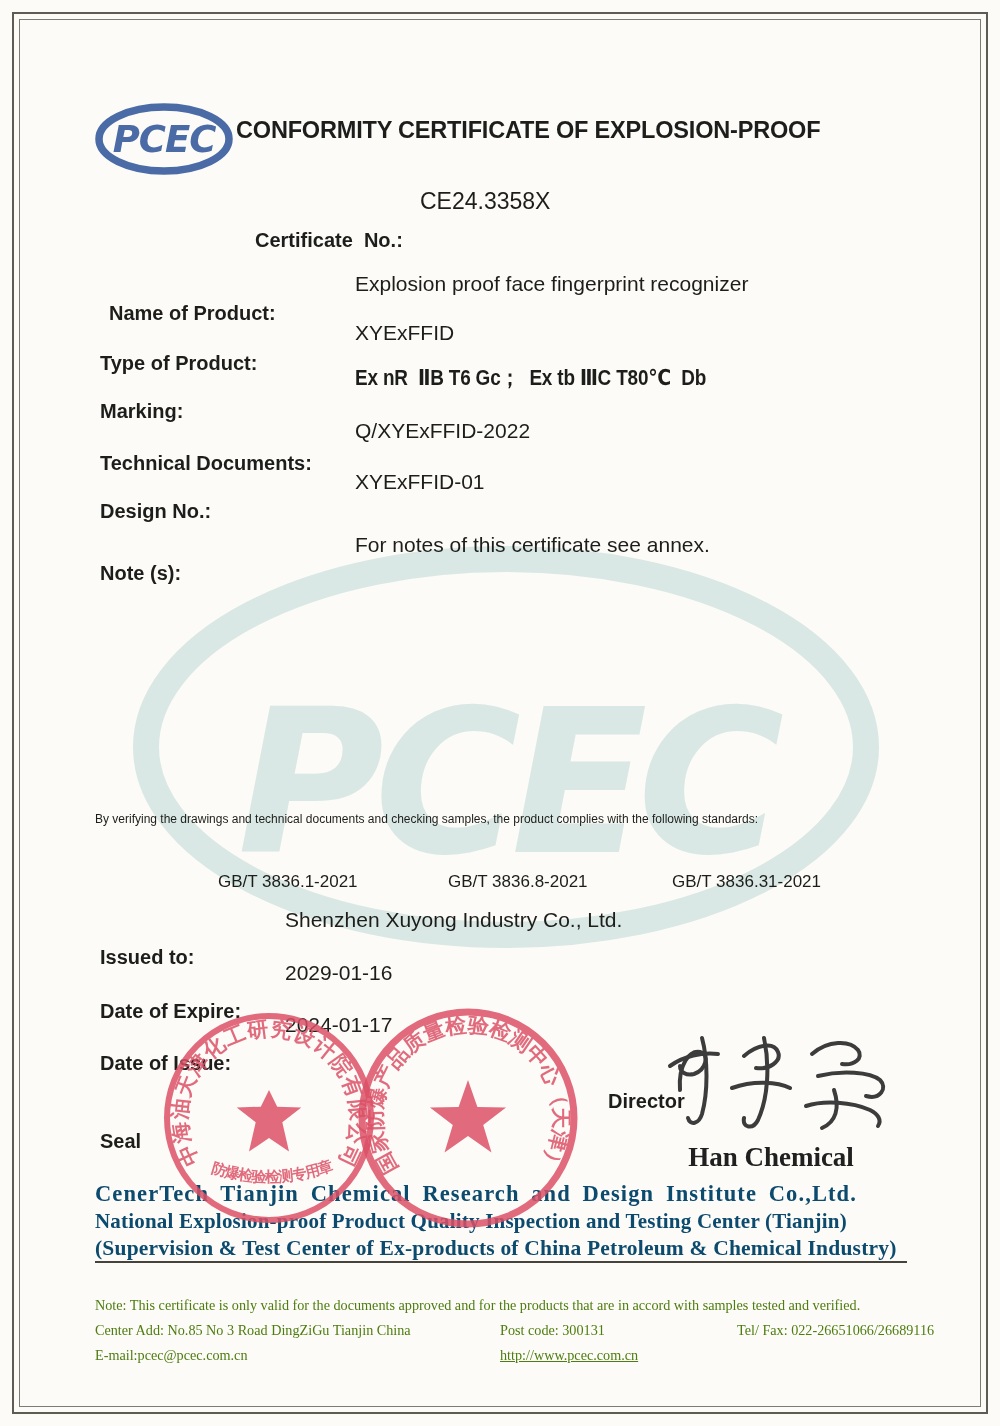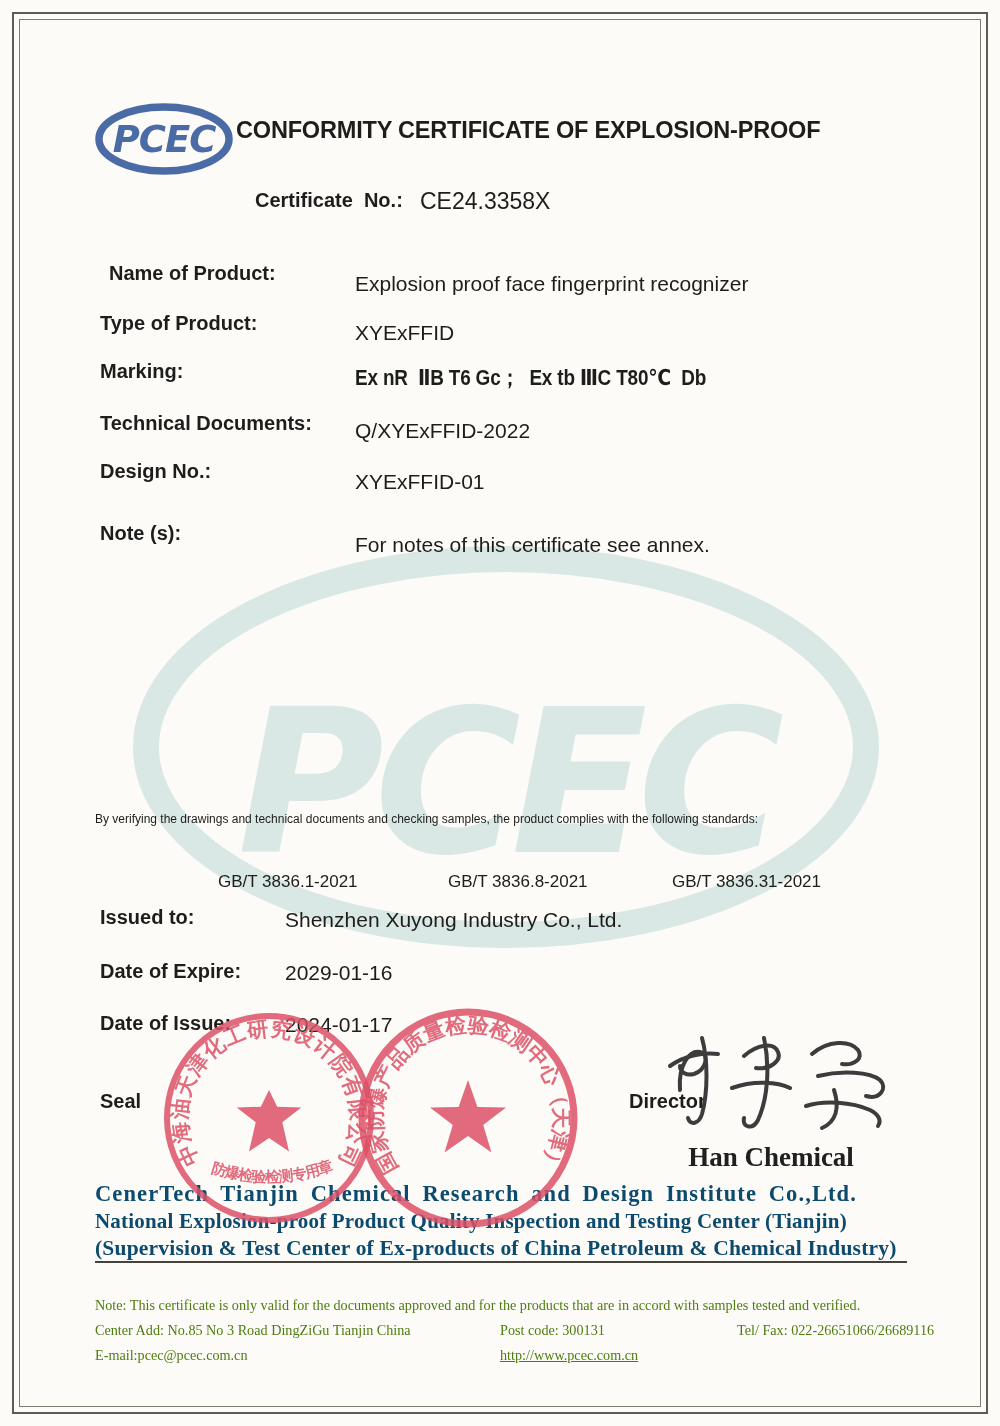--- a/index.html
+++ b/index.html
@@ -5,21 +5,21 @@
   html,body{margin:0;padding:0;}
   body{
     width:1000px;height:1426px;position:relative;overflow:hidden;
     background:#fcfbf7;color:#1d1d1b;
     font-family:"Liberation Sans","DejaVu Sans",sans-serif;
   }
   .frame-outer{position:absolute;inset:12px;border:2px solid #5e5c52;pointer-events:none;}
   .frame-inner{position:absolute;inset:19px;border:1px solid #7e7c71;pointer-events:none;}
   .abs{position:absolute;}
   .z1{z-index:1;}
-  .lbl{font-weight:bold;font-size:20px;white-space:pre;}
+  .lbl{font-weight:bold;font-size:20px;white-space:pre;margin-top:40px;}
   .val{font-size:21px;white-space:pre;}
   #watermark{position:absolute;left:0;top:0;z-index:0;pointer-events:none;}
   .stamp{position:absolute;z-index:2;opacity:.84;pointer-events:none;}
   .stamp text{font-weight:600;}
   #title{left:236px;top:116px;font-size:24px;font-weight:bold;letter-spacing:-.2px;
     transform:scaleX(.98);transform-origin:left center;}
   .marking{font-weight:800;font-size:22px;transform:scaleX(.86);transform-origin:left center;
     display:inline-block;white-space:pre;letter-spacing:-.2px;}
   #statement{left:95px;top:810px;width:814px;font-size:12px;line-height:1.6;text-align:justify;}
   .standard{font-size:17px;top:872px;}
@@ -79,21 +79,21 @@
 <div class="abs z1 lbl" style="left:100px;top:906px;">Issued to:</div>
 <div class="abs z1 val" style="left:285px;top:908px;">Shenzhen Xuyong Industry Co., Ltd.</div>
 
 <div class="abs z1 lbl" style="left:100px;top:960px;">Date of Expire:</div>
 <div class="abs z1 val" style="left:285px;top:961px;">2029-01-16</div>
 
 <div class="abs z1 lbl" style="left:100px;top:1012px;">Date of Issue:</div>
 <div class="abs z1 val" style="left:285px;top:1013px;">2024-01-17</div>
 
 <div class="abs z1 lbl" style="left:100px;top:1090px;">Seal</div>
-<div class="abs z1" style="left:629px;top:1090px;font-size:20px;font-weight:600;">Director</div>
+<div class="abs z1" style="left:608px;top:1090px;font-size:20px;font-weight:600;">Director</div>
 
 <svg class="stamp" style="left:163px;top:1012px;" width="212" height="212" viewBox="0 0 212 212">
   <defs>
     <path id="lring" d="M 36.5,149.5 A 82,82 0 1 1 174,151.8" fill="none"></path>
     <path id="lbot" d="M 42,158 Q 106,182 170,158" fill="none"></path>
   </defs>
   <circle cx="106" cy="106" r="102" fill="none" stroke="#dc5066" stroke-width="6"></circle>
   <polygon points="106,78 114.2,94.7 138.3,95.5 119.3,110.3 126,139.5 106,126 86,139.5 92.7,110.3 73.7,95.5 97.8,94.7" fill="#dc5066"></polygon>
   <text font-size="21" fill="#dc5066">
     <textPath href="#lring" textLength="350" lengthAdjust="spacing">中海油天津化工研究设计院有限公司</textPath>

